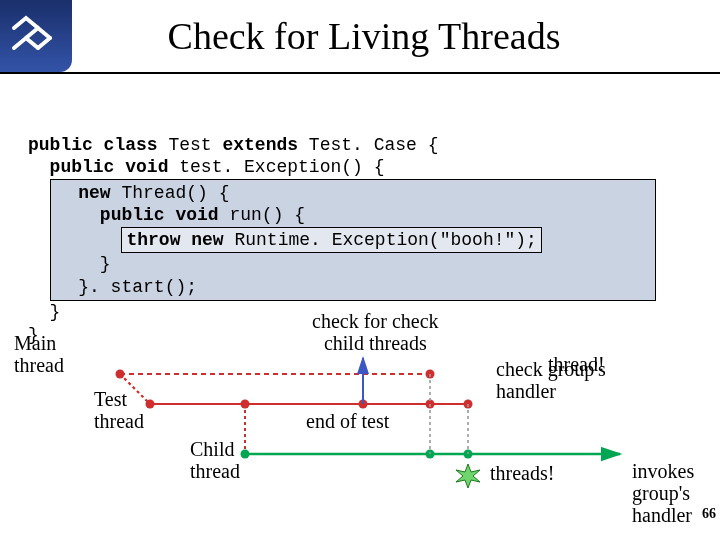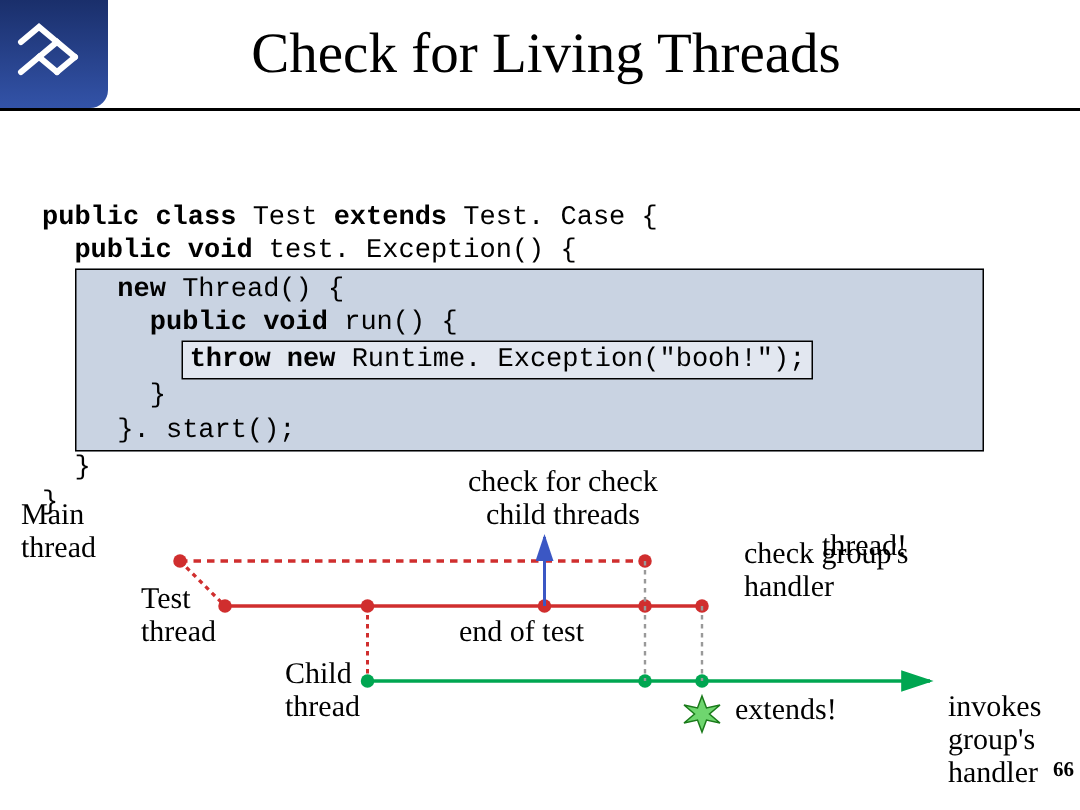--- a/index.html
+++ b/index.html
@@ -150,18 +150,18 @@
 <div class="anno" style="left:94px; top:388px; white-space:pre;">Test
 thread</div>
 <div class="anno" style="left:190px; top:438px; white-space:pre;">Child
 thread</div>
 <div class="anno" style="left:312px; top:310px; text-align:center; white-space:pre;">check for check
 child threads</div>
 <div class="anno" style="left:496px; top:310px; white-space:pre;margin-top:48px;">check group's
 handler</div>
 <div class="anno" style="left:548px; top:353px;">thread!</div>
 <div class="anno" style="left:306px; top:410px;">end of test</div>
-<div class="anno" style="left:490px; top:462px;">extends!</div>
+<div class="anno" style="left:490px; top:462px;">threads!</div>
 <div class="anno" style="left:632px; top:440px; white-space:pre;margin-top:20px;">invokes
 group's
 handler</div>
 
 <div class="pagenum">66</div>
 
 </body></html>

